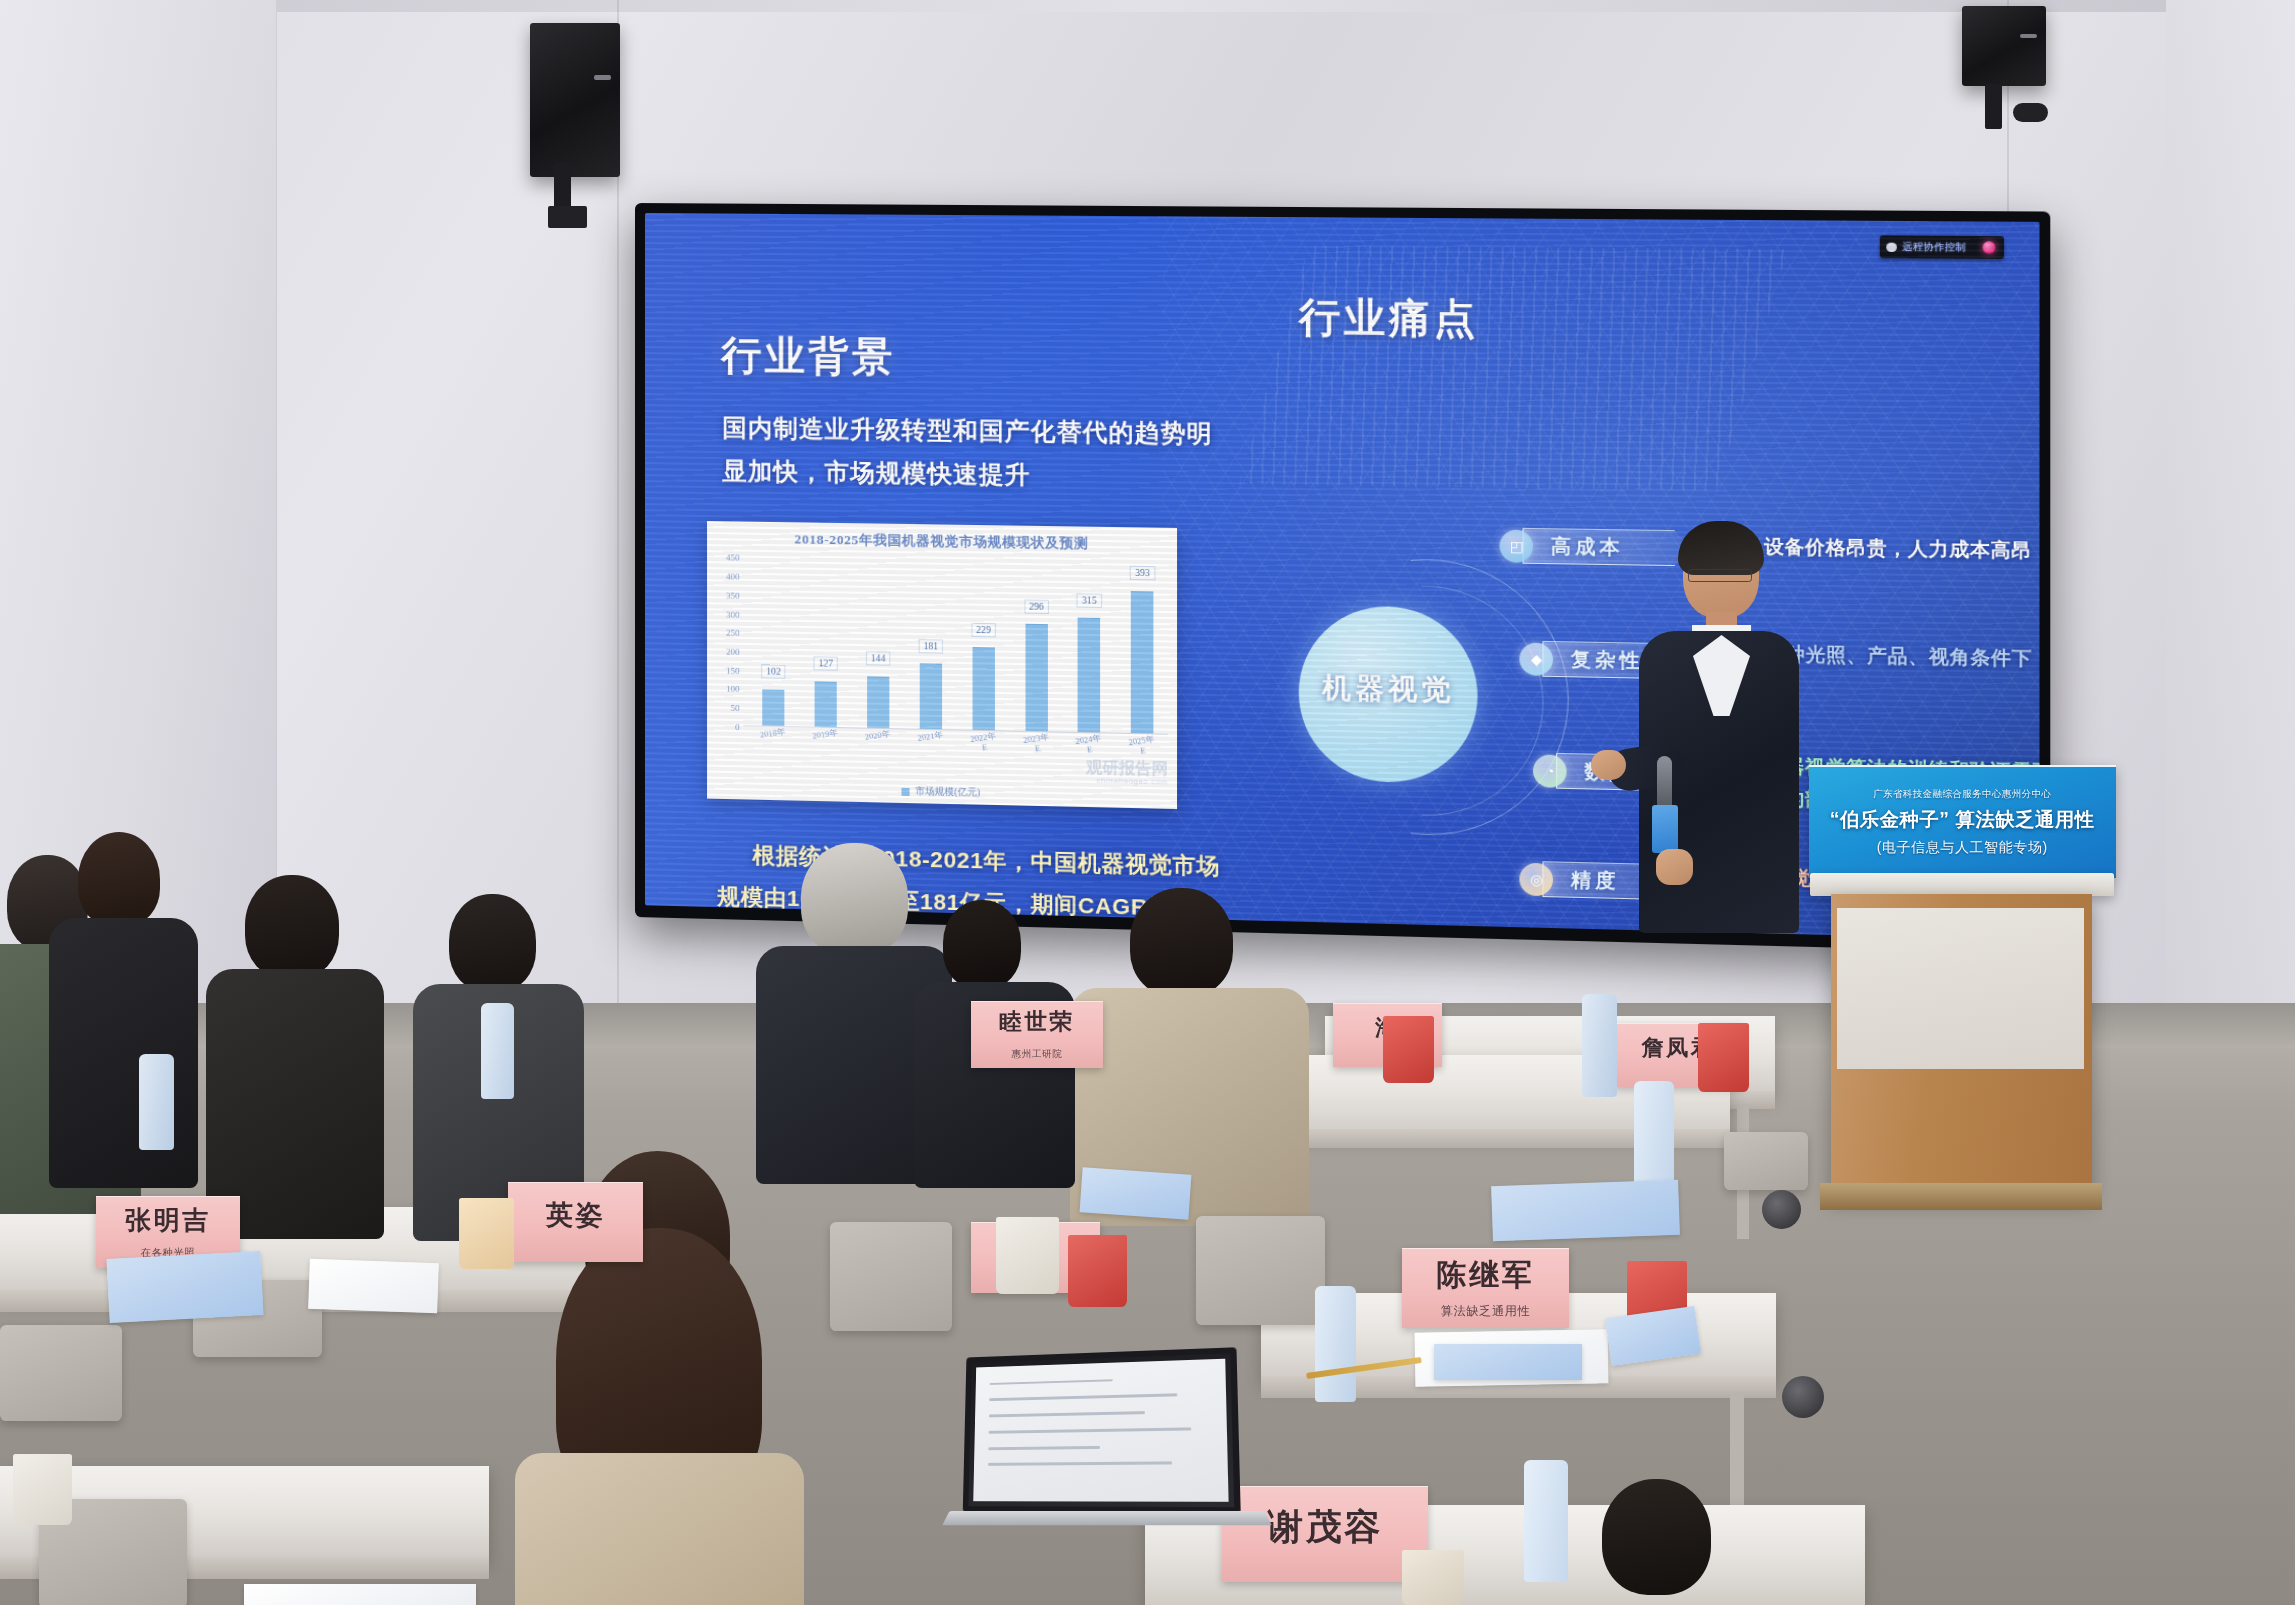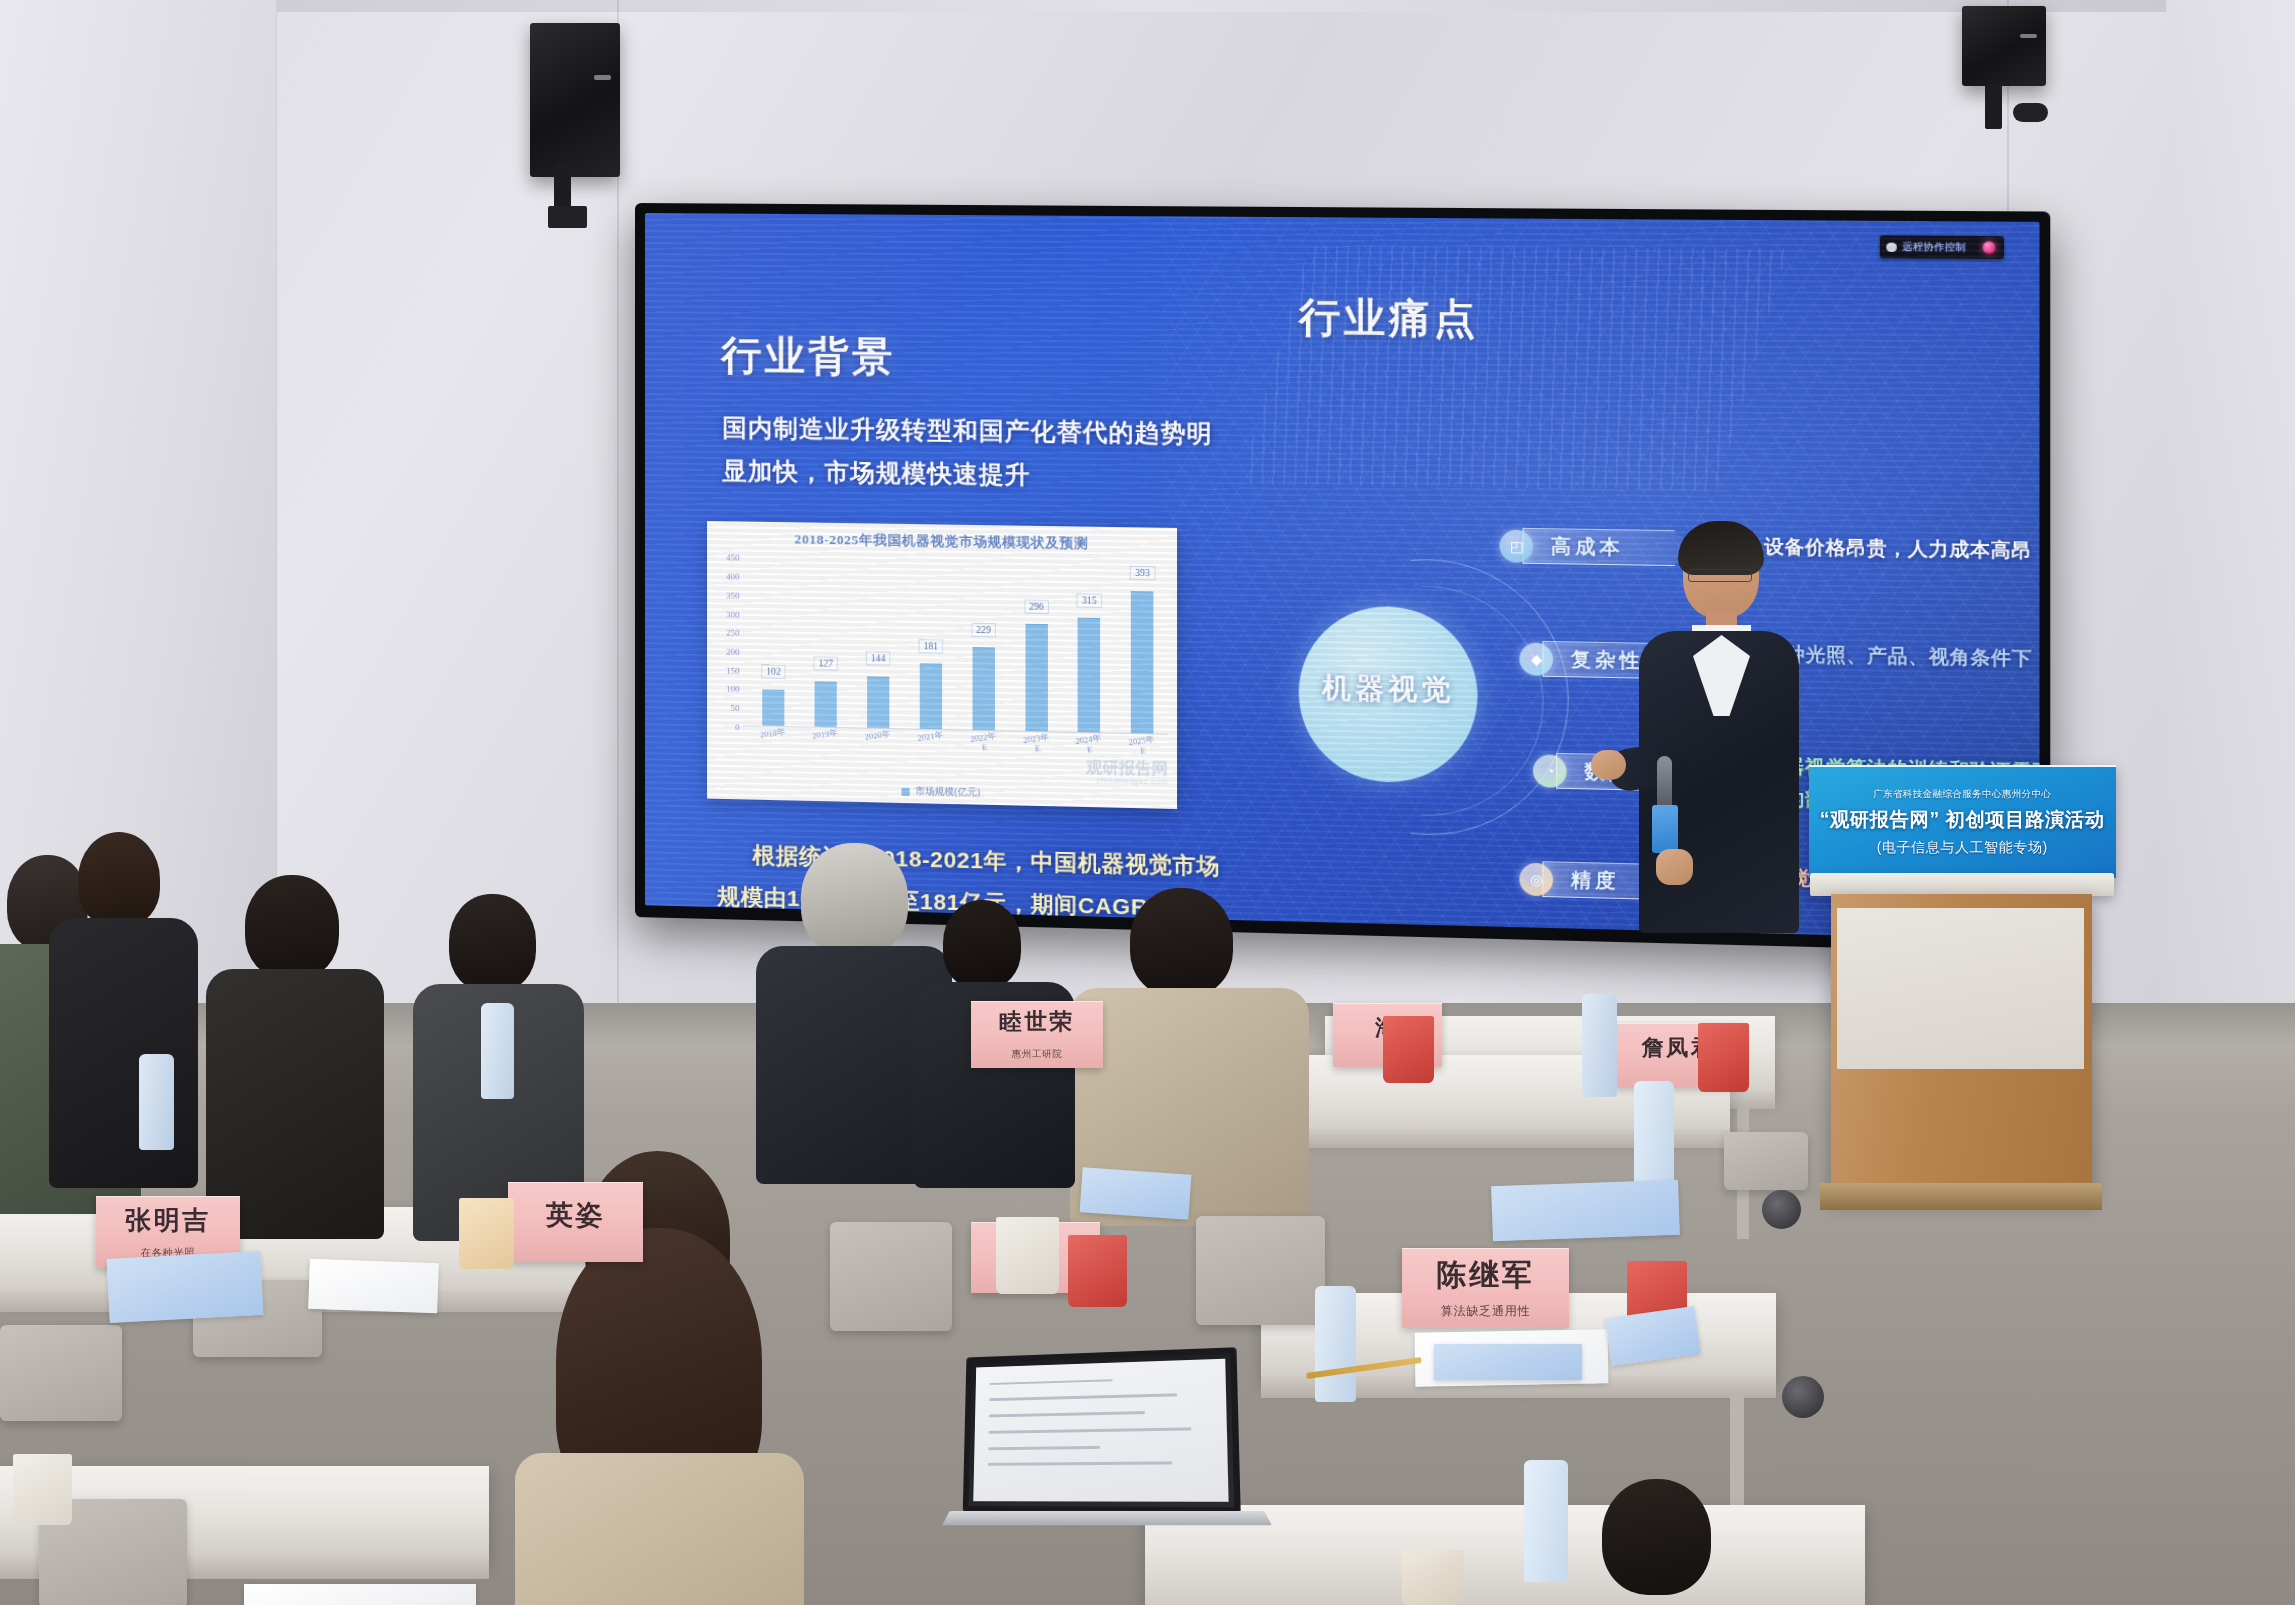--- a/index.html
+++ b/index.html
@@ -536,21 +536,21 @@
         </div>
 
       <div class="glare"></div>
       <div class="scan"></div>
     </div>
   </div>
 
   <div id="podium">
     <div class="podium-sign">
       <div class="s1">广东省科技金融综合服务中心惠州分中心</div>
-      <div class="s2">“观研报告网” 初创项目路演活动</div>
+      <div class="s2">“伯乐金种子” 算法缺乏通用性</div>
       <div class="s3">(电子信息与人工智能专场)</div>
     </div>
     <div class="podium-top"></div>
     <div class="podium-body"></div>
     <div class="podium-panel"></div>
     <div class="podium-base"></div>
   </div>
 
   <div id="presenter">
 
@@ -678,20 +678,24 @@
   <div class="card" style="left:971px; top:1222px; width:129px; height:71px;">
     <span class="nm" style="font-size:26px;">强</span>
     <span class="org" style="font-size:10.3px;">得铭科技</span>
   </div>
 
   <div class="card" style="left:1402px; top:1248px; width:167px; height:80px;">
     <span class="nm" style="font-size:30px;">陈继军</span>
     <span class="org" style="font-size:12.2px;">算法缺乏通用性</span>
   </div>
 
+  <div class="card" style="left:1222px; top:1486px; width:206px; height:96px;">
+    <span class="nm" style="font-size:36px;">谢茂容</span>
+    <span class="org" style="font-size:13px;"></span>
+  </div>
 
   <div class="bottle" style="left:139px; top:1054px; width:35px; height:96px; background:linear-gradient(100deg,#dfe9f4,#b9cde4);"></div>
   <div class="bottle" style="left:481px; top:1003px; width:33px; height:96px; background:linear-gradient(100deg,#e2ecf6,#bdd0e6);"></div>
   <div class="bottle" style="left:1315px; top:1286px; width:41px; height:116px; background:linear-gradient(100deg,#e4eef8,#bfd2e8);"></div>
   <div class="bottle" style="left:1582px; top:994px; width:35px; height:103px; background:linear-gradient(100deg,#e0eaf5,#b9cde4);"></div>
   <div class="bottle" style="left:1634px; top:1081px; width:40px; height:116px; background:linear-gradient(100deg,#e4eef8,#c2d5ea);"></div>
   <div class="bottle" style="left:1524px; top:1460px; width:44px; height:122px; background:linear-gradient(100deg,#e6f0fa,#c6d8ec);"></div>
 
   <div class="cup" style="left:459px; top:1198px; width:55px; height:71px; background:linear-gradient(150deg,#f7e3c3,#e4c79a);"></div>
   <div class="cup" style="left:996px; top:1217px; width:63px; height:77px; background:linear-gradient(150deg,#f1eee8,#d9d4c9);"></div>

